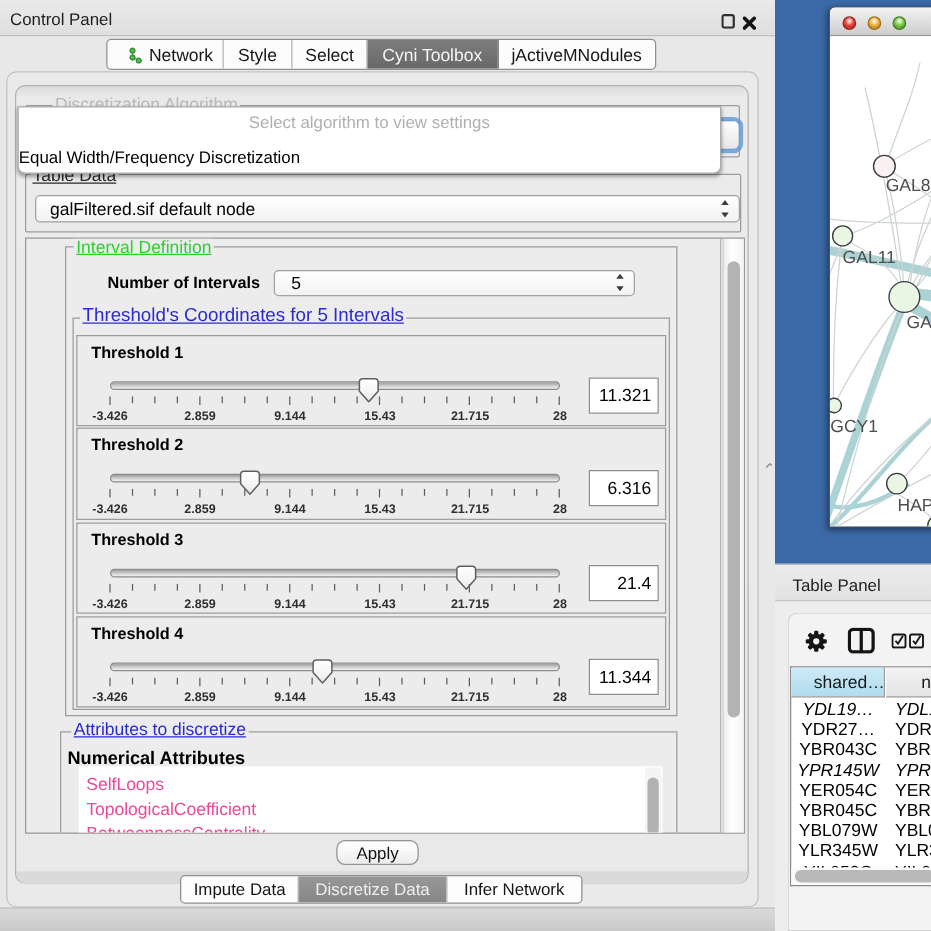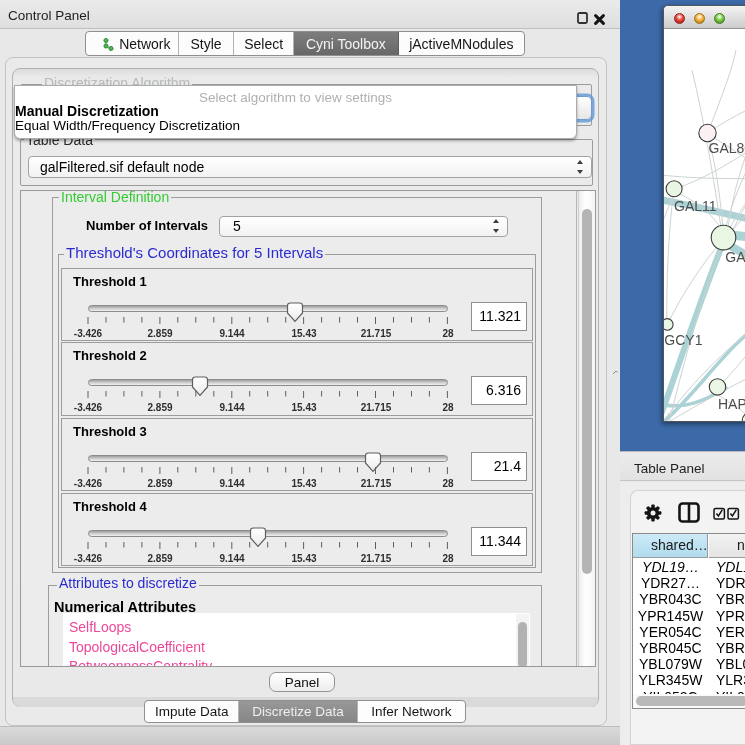--- a/index.html
+++ b/index.html
@@ -21,21 +21,21 @@
 
 #outerpanel { position:absolute; left:5px; top:57px; width:602px; height:669px;
   background:#eaeaea; border:1px solid #c2c2c2; border-radius:8px; }
 #innerpanel { position:absolute; left:12px; top:68px; width:587px; height:639px;
   background:linear-gradient(#dcdcdc, #ebebeb 9px, #e9e9e9);
   border:1px solid #b2b2b2; border-radius:8px; }
 #innerbottom { position:absolute; left:13px; top:697px; width:585px; height:10px;
   background:#dadada; border-radius:0 0 8px 8px; }
 
 .group { position:absolute; border:1px solid #9c9c9c; }
-.gtitle { position:absolute; font-size:14px; background:#e9e9e9; padding:0 2px; line-height:14px; }
+.gtitle { position:absolute; font-size:14px; background:#e9e9e9; padding:0 2px; line-height:14px;text-decoration:underline; }
 
 #combo1 { position:absolute; left:470px; top:96px; width:122px; height:24px;
   border-radius:5px; background:linear-gradient(#ffffff,#e6e6e6); border:1px solid #6b9cd3;
   box-shadow:0 0 0 2.5px rgba(95,150,215,0.8); }
 
 .combo { position:absolute; background:linear-gradient(#ffffff,#f2f2f2);
   border:1px solid #a2a2a2; border-radius:4px; font-size:14px; color:#000; }
 .combo .cv { position:absolute; left:11px; top:50%; transform:translateY(-50%); }
 .step { position:absolute; right:7px; top:50%; width:7px; height:14px; transform:translateY(-50%); }
 .step:before { content:""; position:absolute; left:0; top:0; border-left:3.5px solid transparent;
@@ -151,21 +151,20 @@
 
 <div class="group" style="left:20px;top:139px;width:573px;height:47px;border-radius:2px;"></div>
 <div class="gtitle" style="left:24px;top:133px;color:#2b2b2b;">Table Data</div>
 <div class="combo" style="left:28px;top:156px;width:564px;height:22px;">
   <div class="cv">galFiltered.sif default node</div>
       <div class="step"></div>
 </div>
 
 <div id="overlay">
   <div class="sel">Select algorithm to view settings</div>
-  <div class="it1">Manual Discretization</div>
   <div class="it2">Equal Width/Frequency Discretization</div>
 </div>
 
 <div id="scrollpane">
   <div class="group" id="igroup"></div>
   <div class="gtitle" id="igroup-title">Interval Definition</div>
   <div id="noi-label">Number of Intervals</div>
   <div class="combo" id="noi-combo">
         <div class="cv" style="left:13px;">5</div>
         <div class="step"></div>
@@ -277,21 +276,21 @@
     <div class="li" style="top:25.5px;">TopologicalCoefficient</div>
     <div class="li" style="top:44.5px;">BetweennessCentrality</div>
   </div>
   <div id="ltrack"></div>
       <div id="lthumb"></div>
   <div id="cline"></div>
   <div id="vtrack"></div>
       <div id="vthumb"></div>
 </div>
 
-<div id="applybtn">Panel</div>
+<div id="applybtn">Apply</div>
 
 <div id="btabbar">
   <div class="seg" style="width:95px;">Impute Data</div>
   <div class="seg dark" style="width:119px;">Discretize Data</div>
   <div class="seg" style="width:108px;">Infer Network</div>
 </div>
 
 <div id="bottomstrip"></div>
 
 <div id="tabbar">
@@ -413,21 +412,21 @@
         <div class="c2">YDL19</div>
       </div>
 <div class="trow" style="top:41.2px;">
         <div class="c1">YDR27…</div>
         <div class="c2">YDR27</div>
       </div>
 <div class="trow" style="top:57.4px;">
         <div class="c1">YBR043C</div>
         <div class="c2">YBR04</div>
       </div>
-<div class="trow" style="top:73.6px;">
+<div class="trow" style="top:73.6px;font-style:italic;">
         <div class="c1">YPR145W</div>
         <div class="c2">YPR14</div>
       </div>
 <div class="trow" style="top:89.8px;">
         <div class="c1">YER054C</div>
         <div class="c2">YER05</div>
       </div>
 <div class="trow" style="top:106px;">
         <div class="c1">YBR045C</div>
         <div class="c2">YBR04</div>

